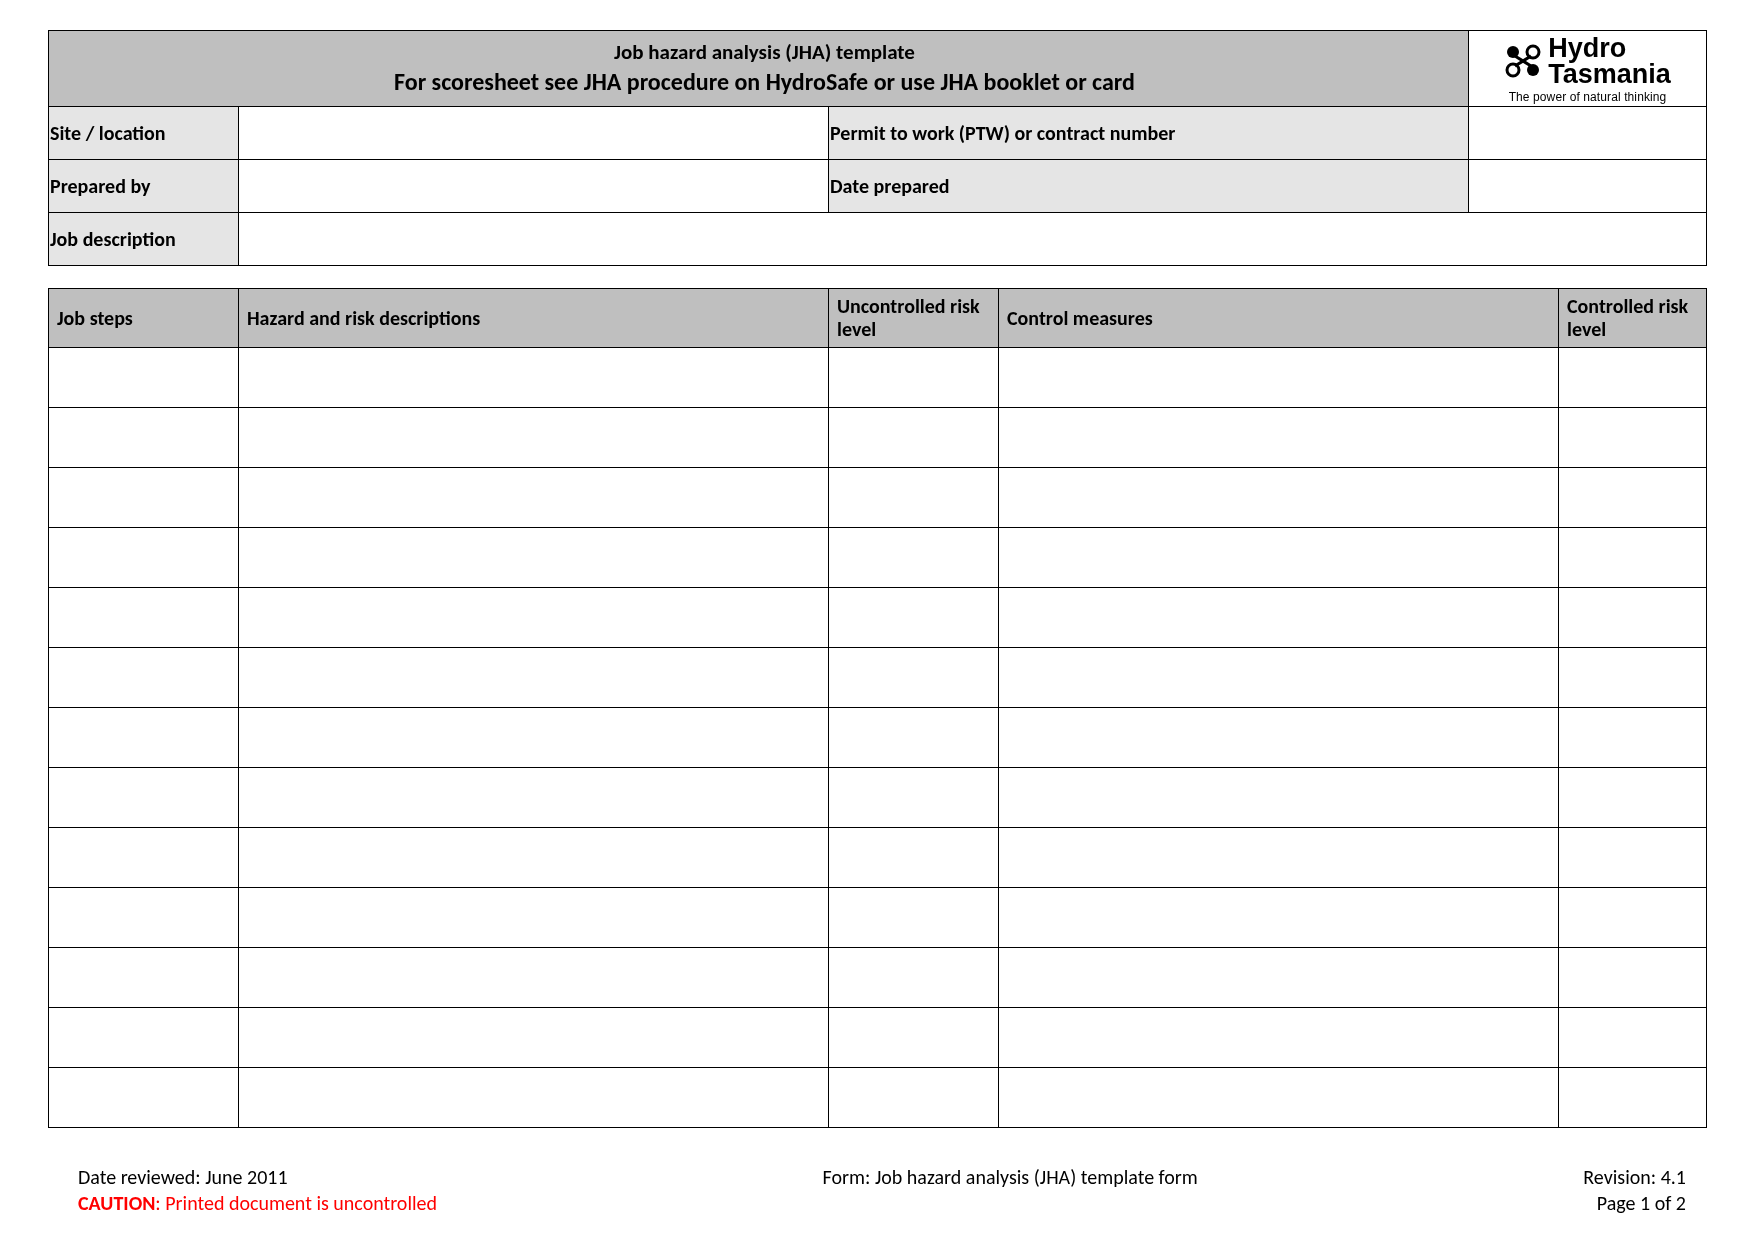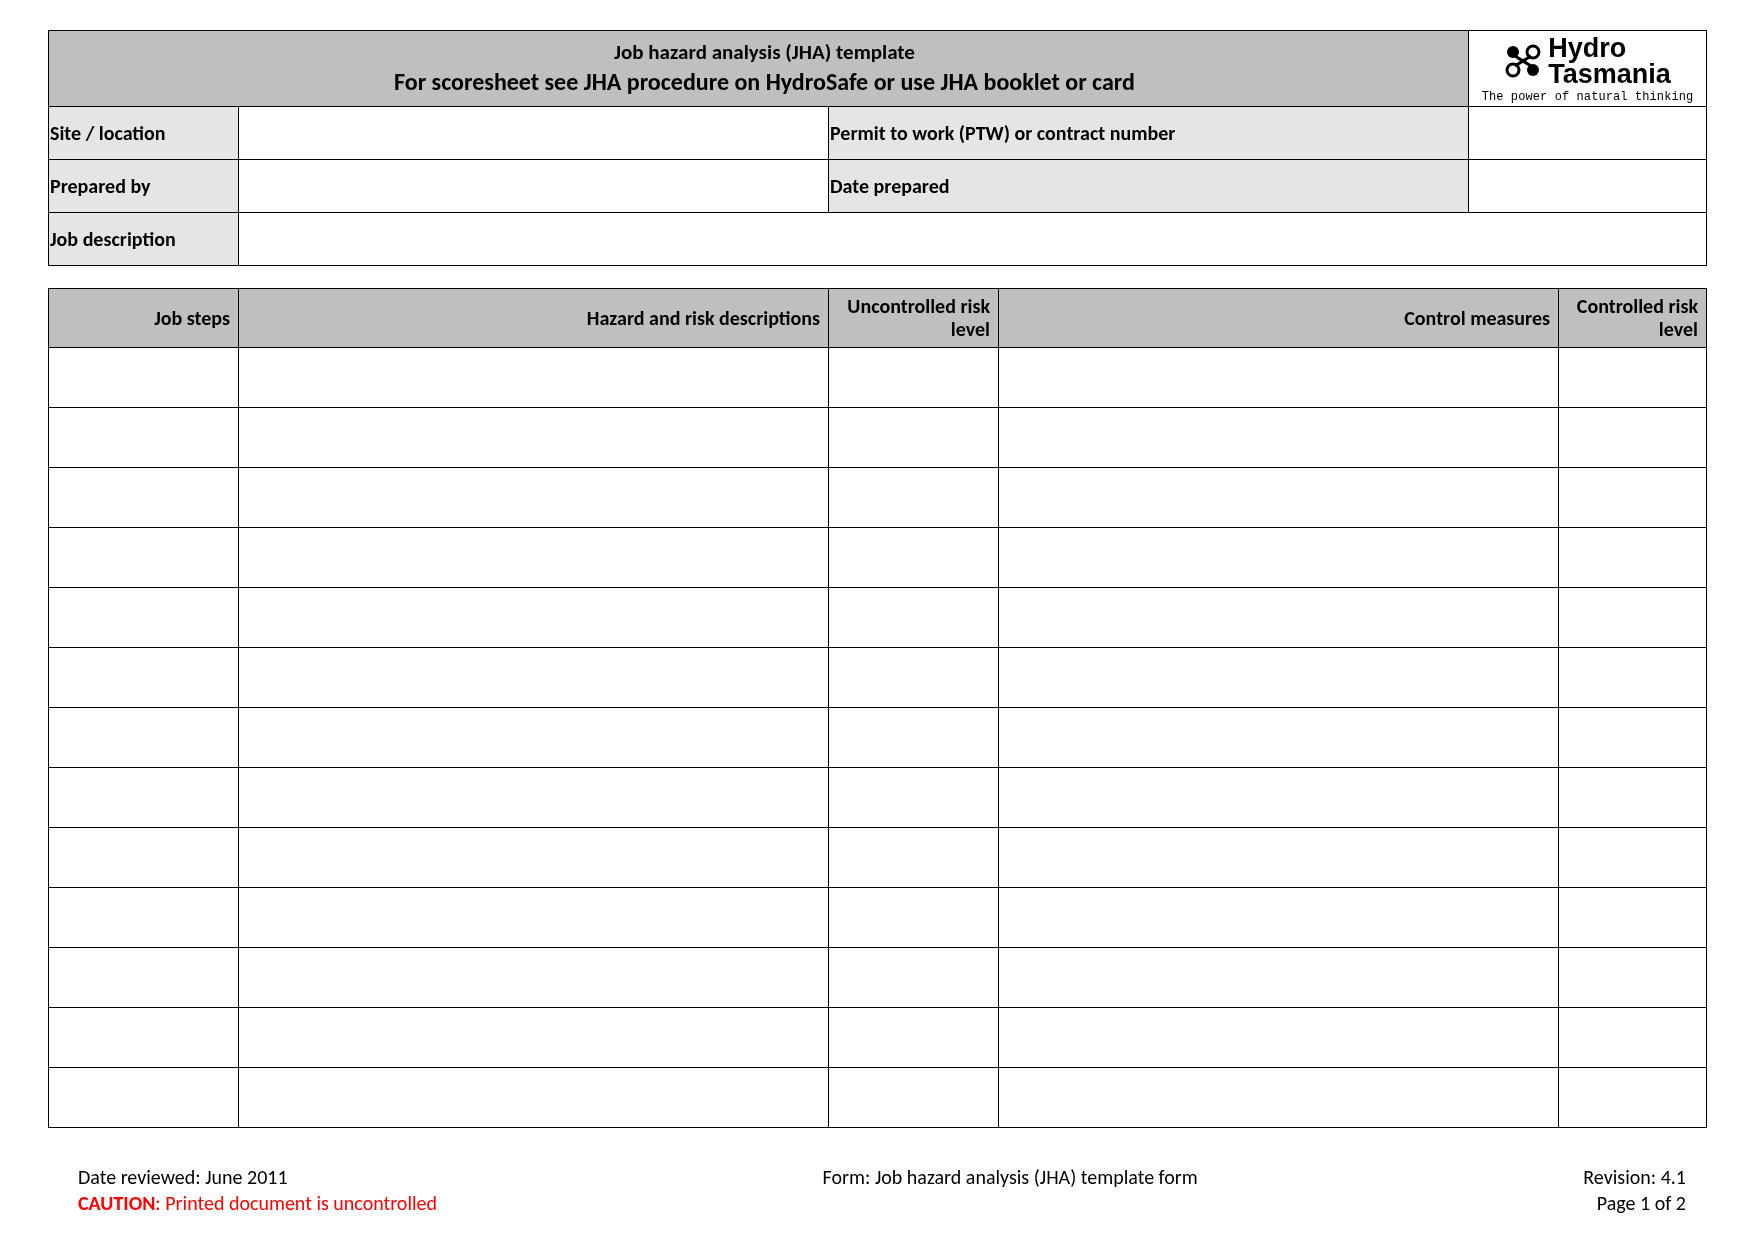--- a/index.html
+++ b/index.html
@@ -69,37 +69,37 @@
     font-weight: bold;
     font-size: 27px;
     line-height: 0.95;
     font-family: "Trebuchet MS", Arial, sans-serif;
   }
   .logo-tagline {
     font-size: 12px;
     margin-top: 3px;
     letter-spacing: 0.1px;
     white-space: nowrap;
-    font-family: Liberation Mono, monospace;
+    font-family: Liberation Sans, sans-serif;
   }
   .label-cell {
     font-weight: bold;
     background: #e5e5e5;
     padding: 14px 1px;
   }
   .value-cell {
     background: #fff;
   }
   .steps-table {
     margin-top: 22px;
   }
   .steps-table th {
     background: #bfbfbf;
     font-weight: bold;
-    text-align: right;
+    text-align: left;
     padding: 6px 8px;
     font-size: 20px;
     line-height: 1.15;
     vertical-align: middle;
     height: 52px;
   }
   .steps-table td {
     height: 60px;
     background: #fff;
   }

